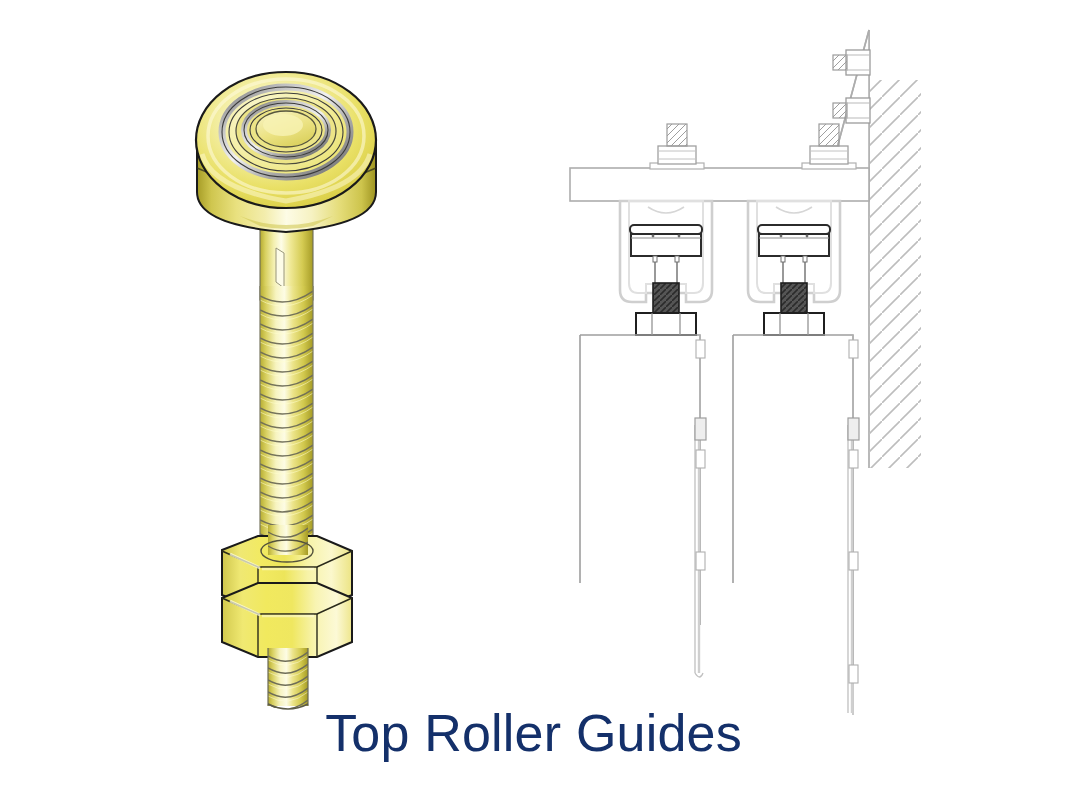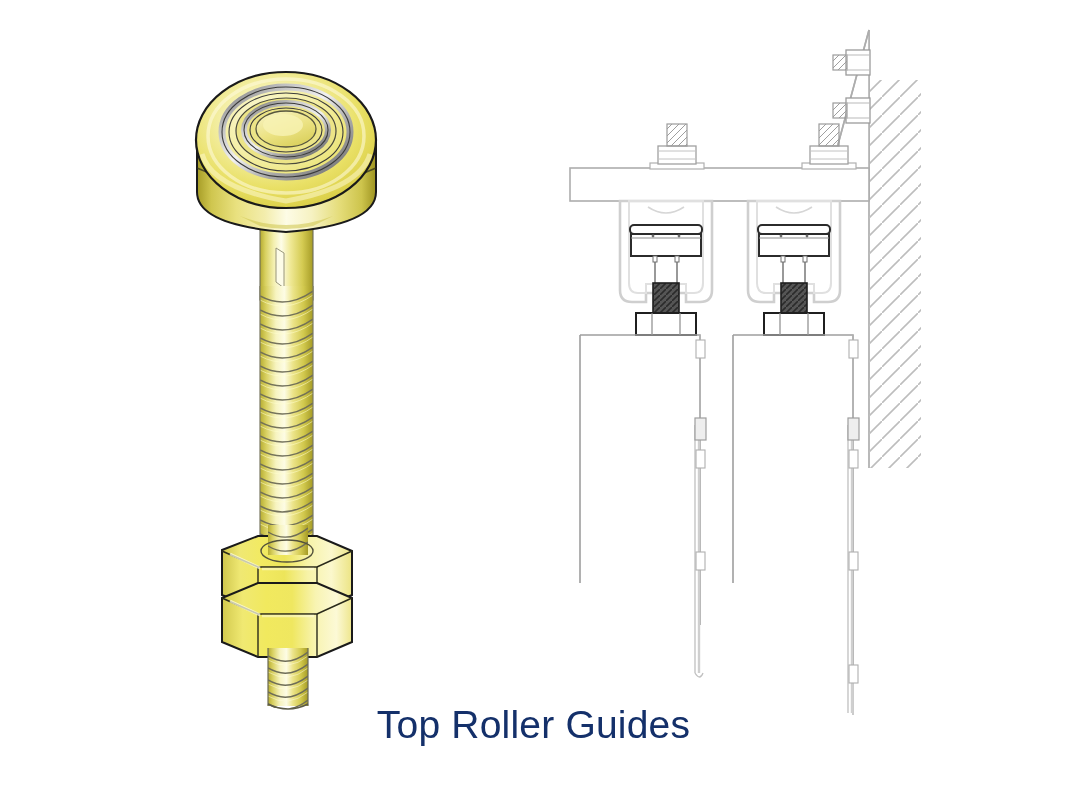--- a/index.html
+++ b/index.html
@@ -30,21 +30,21 @@
     top: 25px;
     width: 410px;
     height: 690px;
   }
   #caption {
     position: absolute;
     left: 0;
     top: 703px;
     width: 1067px;
     text-align: center;
-    font-size: 39px;
+    font-size: 52px;
     font-weight: 400;
     letter-spacing: 0.2px;
     color: #14306a;
     font-family: "Liberation Sans", sans-serif;
   }
 </style>
 </head>
 <body>
 
 <div id="page">

